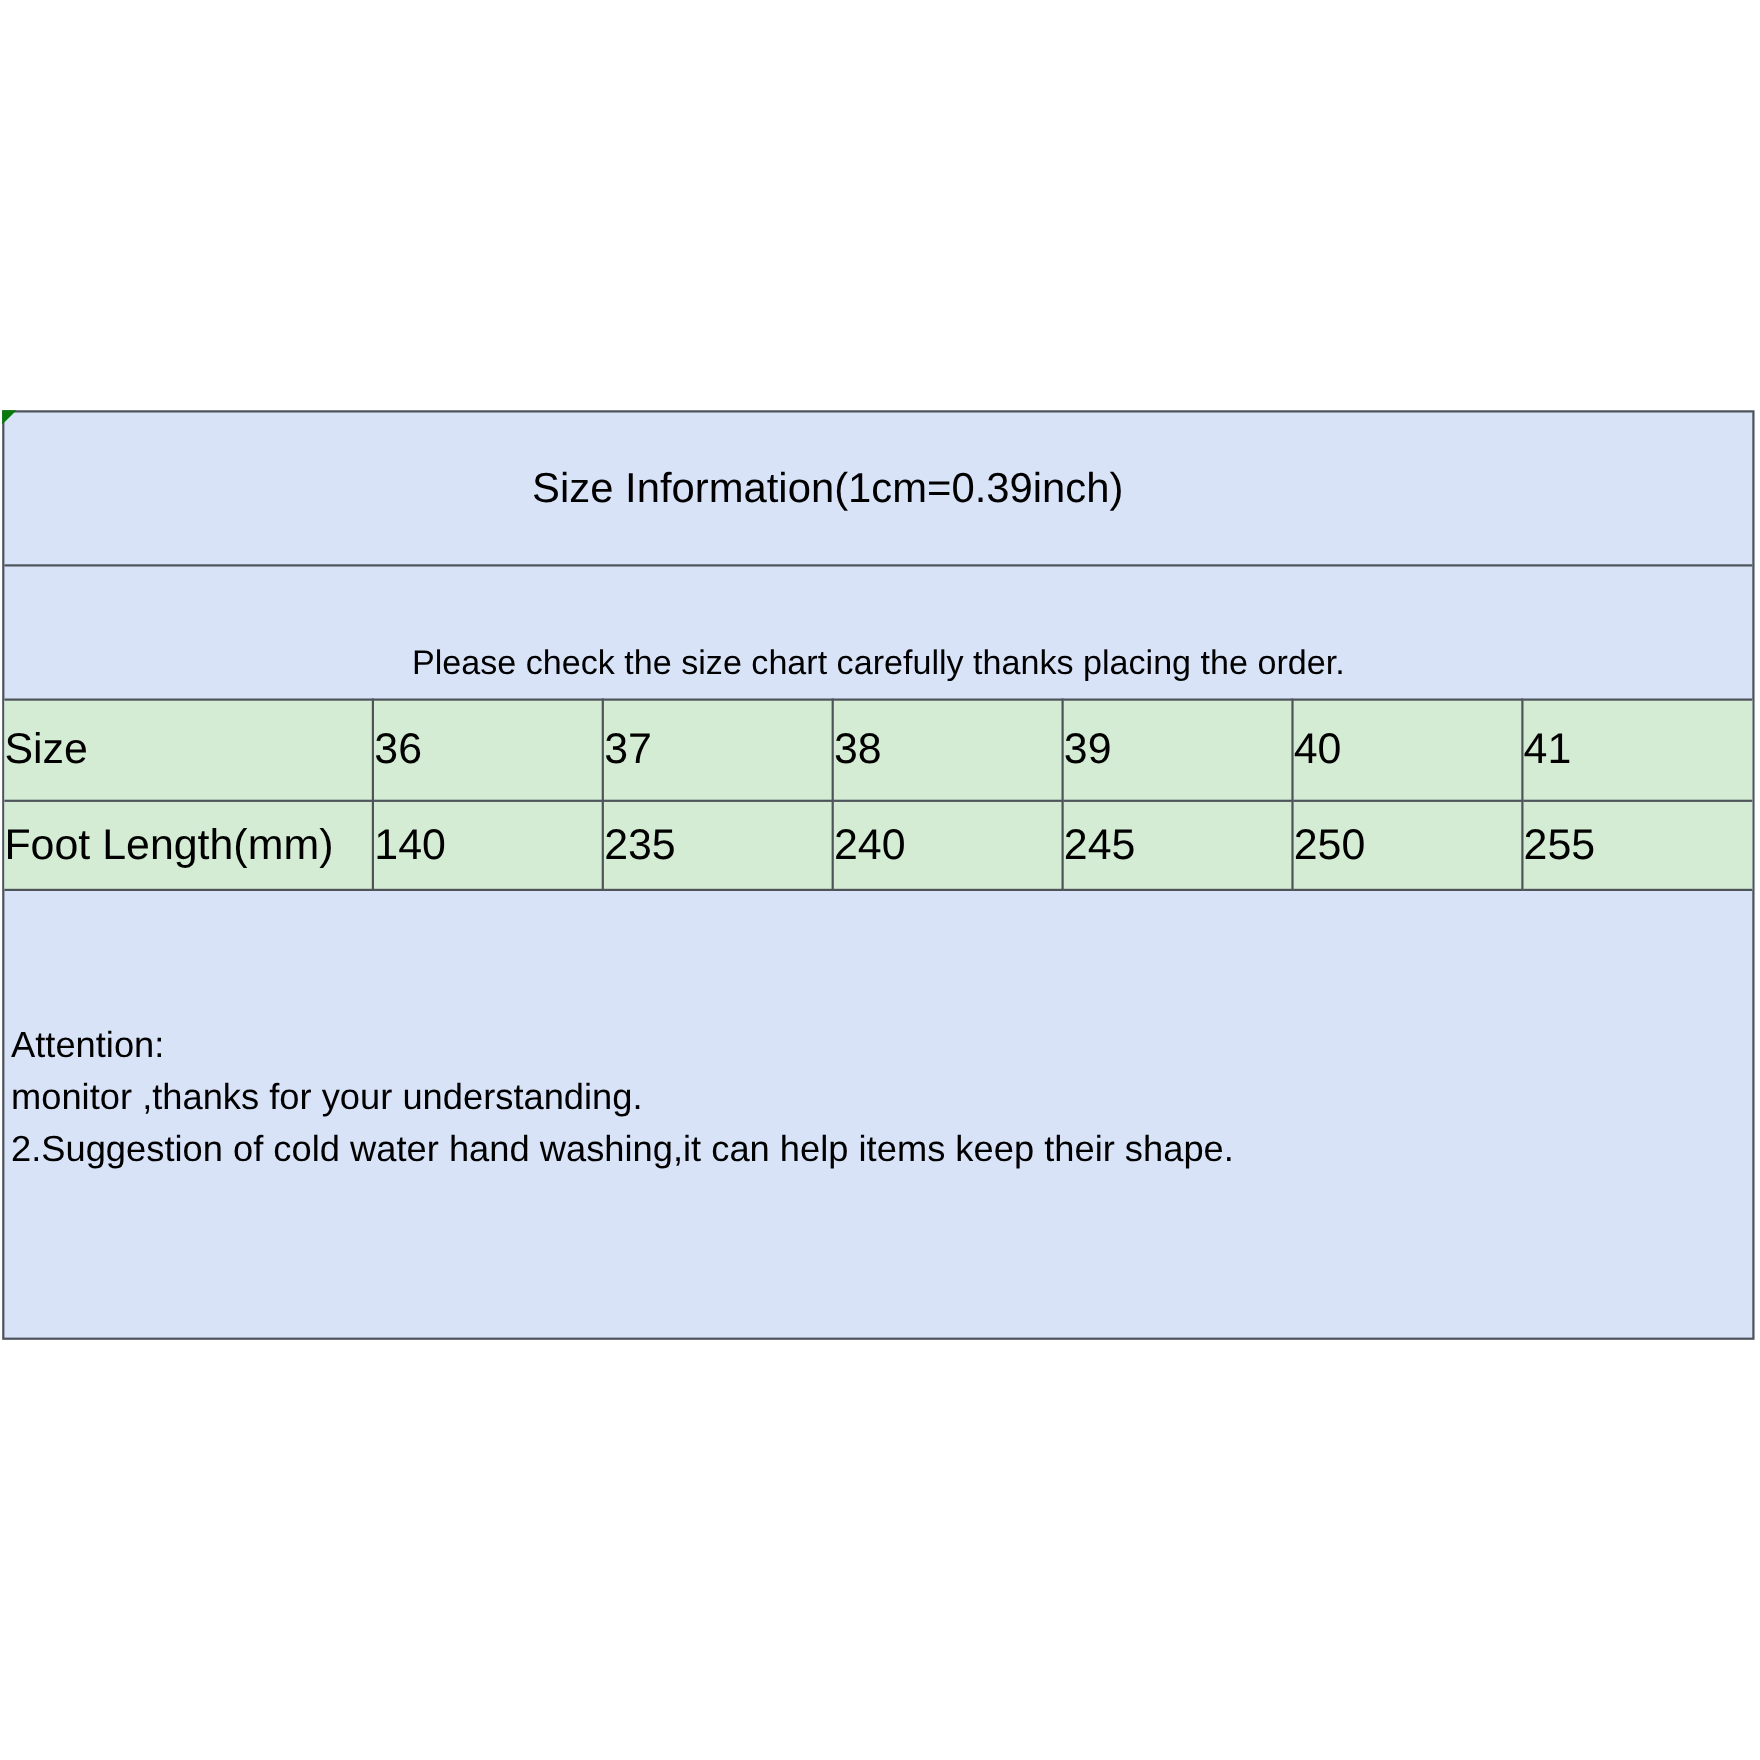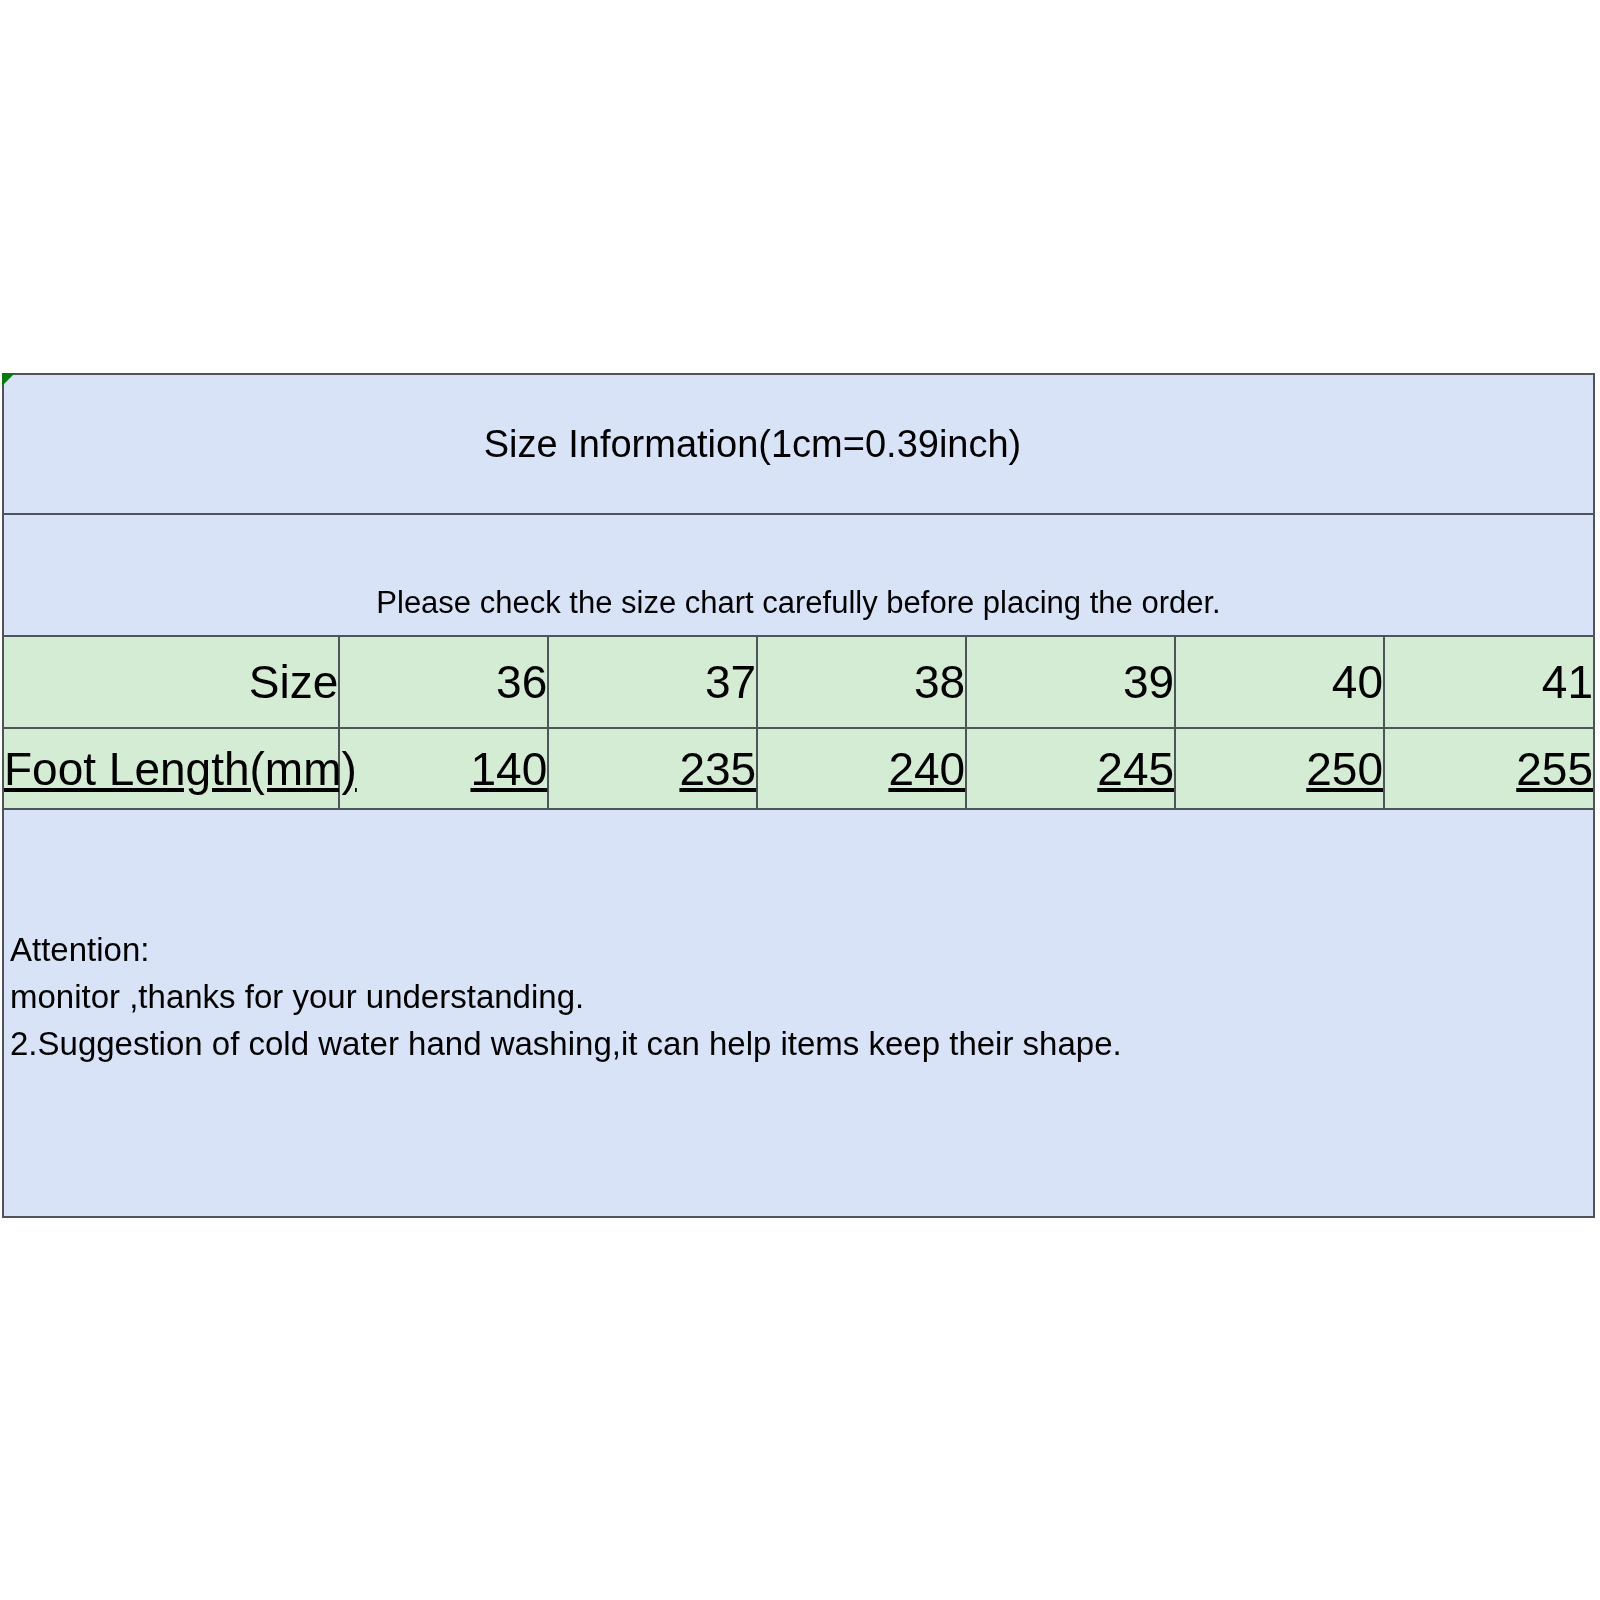--- a/index.html
+++ b/index.html
@@ -52,28 +52,28 @@
 
   table.size-table {
     width: 100%;
     height: 175px;
     border-collapse: collapse;
     table-layout: fixed;
   }
   table.size-table td {
     border: 2px solid #4e545a;
     background: #d5ecd4;
-    text-align: right;
+    text-align: left;
     vertical-align: middle;
-    font-size: 46px;
+    font-size: 39px;
     white-space: nowrap;
     overflow: visible;
   }
   table.size-table tr.r1 { height: 82px; }
-  table.size-table tr.r2 { height: 72px; text-decoration: underline; }
+  table.size-table tr.r2 { height: 72px; }
   
   table.size-table td:first-child { border-left: none; }
   table.size-table td:last-child  { border-right: none; }
 
   .attention {
     height: 404px;
     padding: 116px 12px 0 6px;
     font-size: 33px;
     line-height: 47px;
   }
@@ -85,21 +85,21 @@
 <div class="canvas">
   <div class="sheet">
 
     <div class="corner-triangle"></div>
 
     <div class="title-row">
       <span>Size Information(1cm=0.39inch)</span>
     </div>
 
     <div class="notice-row">
-      <span>Please check the size chart carefully before placing the order.</span>
+      <span>Please check the size chart carefully thanks placing the order.</span>
     </div>
 
     <table class="size-table">
       <colgroup>
         <col style="width:21.1%">
         <col style="width:13.15%">
         <col style="width:13.15%">
         <col style="width:13.15%">
         <col style="width:13.15%">
         <col style="width:13.15%">

